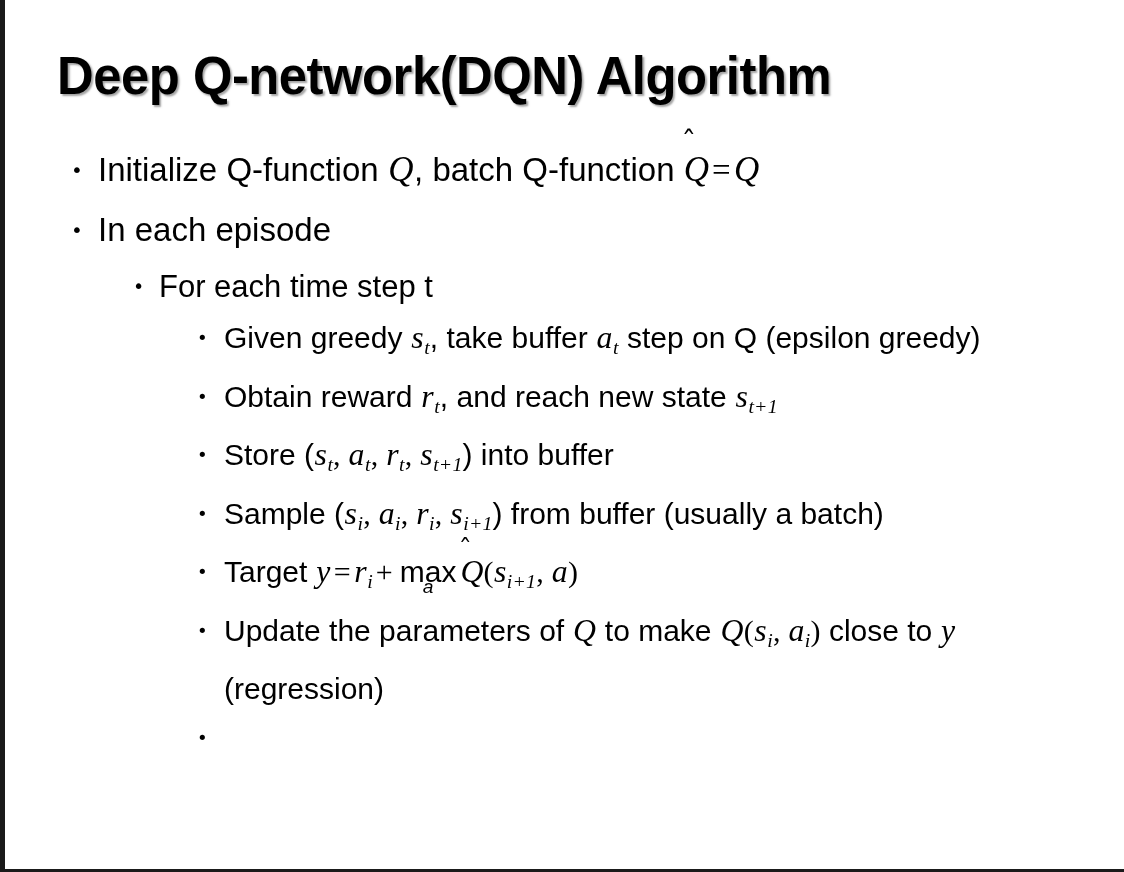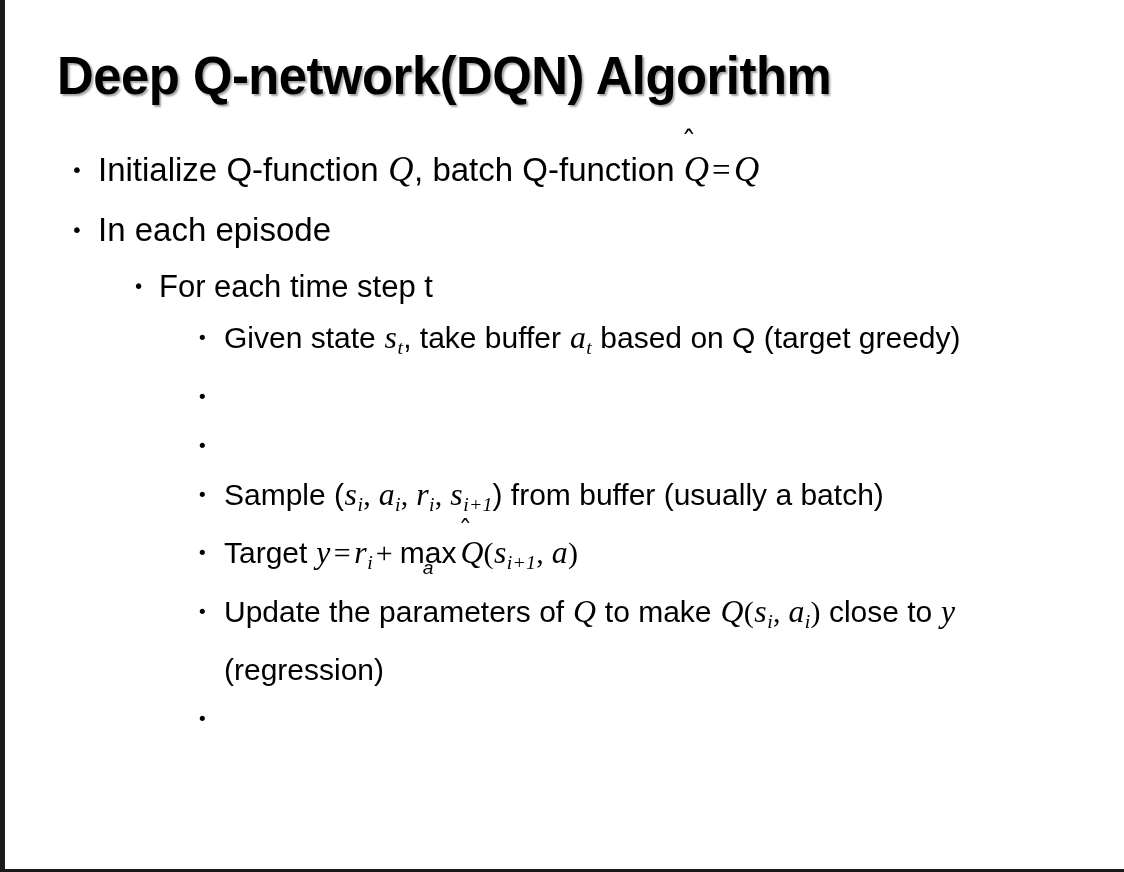--- a/index.html
+++ b/index.html
@@ -185,29 +185,31 @@
       <span class="bullet-text">In each episode</span>
     </div>
 
     <div class="bullet-row lvl2">
       <span class="bullet-mark">•</span>
       <span class="bullet-text">For each time step t</span>
     </div>
 
     <div class="bullet-row lvl3">
       <span class="bullet-mark">•</span>
-      <span class="bullet-text"><span>Given state </span><span class="mi">s</span><span class="msub">t</span><span>, take buffer </span><span class="mi">a</span><span class="msub">t</span><span> based on Q (target greedy)</span></span>
-    </div>
-
-    <div class="bullet-row lvl3">
-      <span class="bullet-mark">•</span>
-    </div>
-
-    <div class="bullet-row lvl3">
-      <span class="bullet-mark">•</span>
+      <span class="bullet-text"><span>Given greedy </span><span class="mi">s</span><span class="msub">t</span><span>, take buffer </span><span class="mi">a</span><span class="msub">t</span><span> step on Q (epsilon greedy)</span></span>
+    </div>
+
+    <div class="bullet-row lvl3">
+      <span class="bullet-mark">•</span>
+      <span class="bullet-text mathrow"><span>Obtain reward </span><span class="mi">r</span><span class="msub">t</span><span>, and reach new state </span><span class="mi">s</span><span class="msub">t+1</span></span>
+    </div>
+
+    <div class="bullet-row lvl3">
+      <span class="bullet-mark">•</span>
+      <span class="bullet-text mathrow"><span>Store (</span><span class="mi">s</span><span class="msub">t</span><span class="mpunct">, </span><span class="mi">a</span><span class="msub">t</span><span class="mpunct">, </span><span class="mi">r</span><span class="msub">t</span><span class="mpunct">, </span><span class="mi">s</span><span class="msub">t+1</span><span>) into buffer</span></span>
     </div>
 
     <div class="bullet-row lvl3">
       <span class="bullet-mark">•</span>
       <span class="bullet-text mathrow"><span>Sample (</span><span class="mi">s</span><span class="msub">i</span><span class="mpunct">, </span><span class="mi">a</span><span class="msub">i</span><span class="mpunct">, </span><span class="mi">r</span><span class="msub">i</span><span class="mpunct">, </span><span class="mi">s</span><span class="msub">i+1</span><span>) from buffer (usually a batch)</span></span>
     </div>
 
     <div class="bullet-row lvl3">
       <span class="bullet-mark">•</span>
       <span class="bullet-text mathrow"><span>Target </span><span class="mi">y</span><span class="mo">=</span><span class="mi">r</span><span class="msub">i</span><span class="mo">+</span><span class="munder"><span class="op">max</span><span class="under">a</span></span><span class="mhat"><span class="hat">̂</span><span>Q</span></span><span class="mn">(</span><span class="mi">s</span><span class="msub">i+1</span><span class="mpunct">, </span><span class="mi">a</span><span class="mn">)</span></span>

